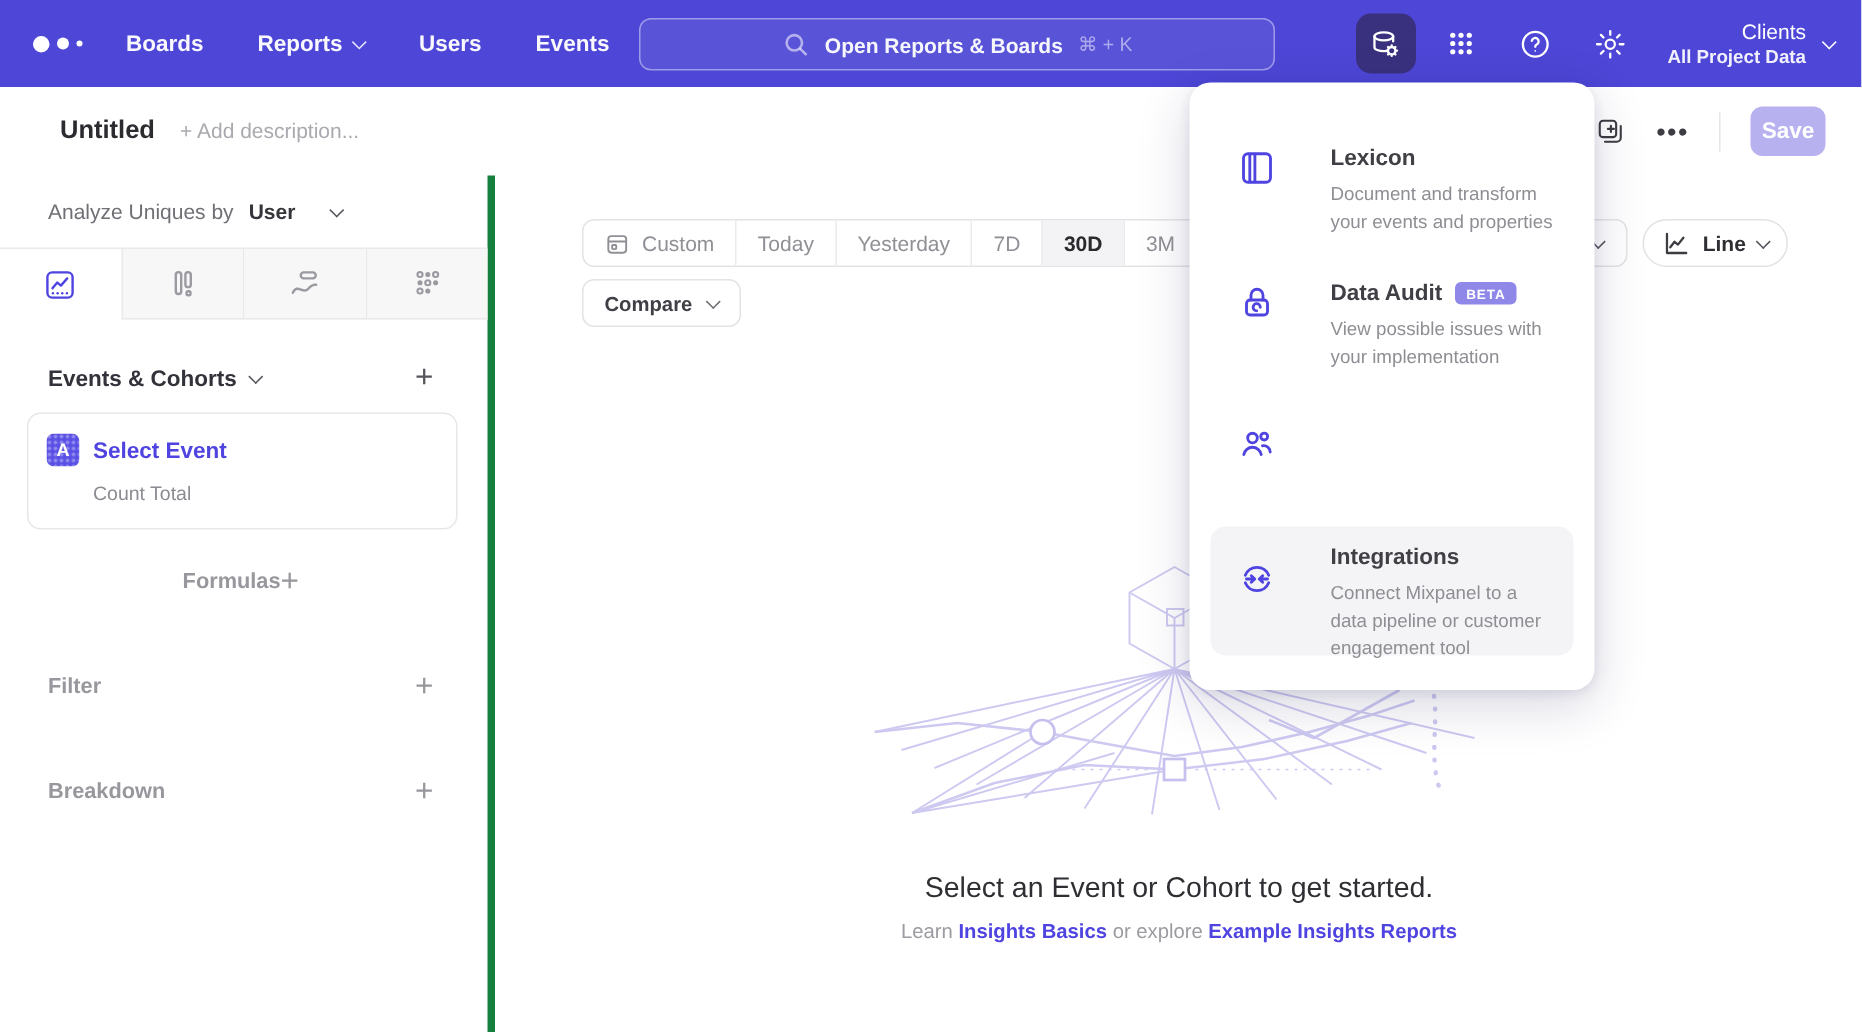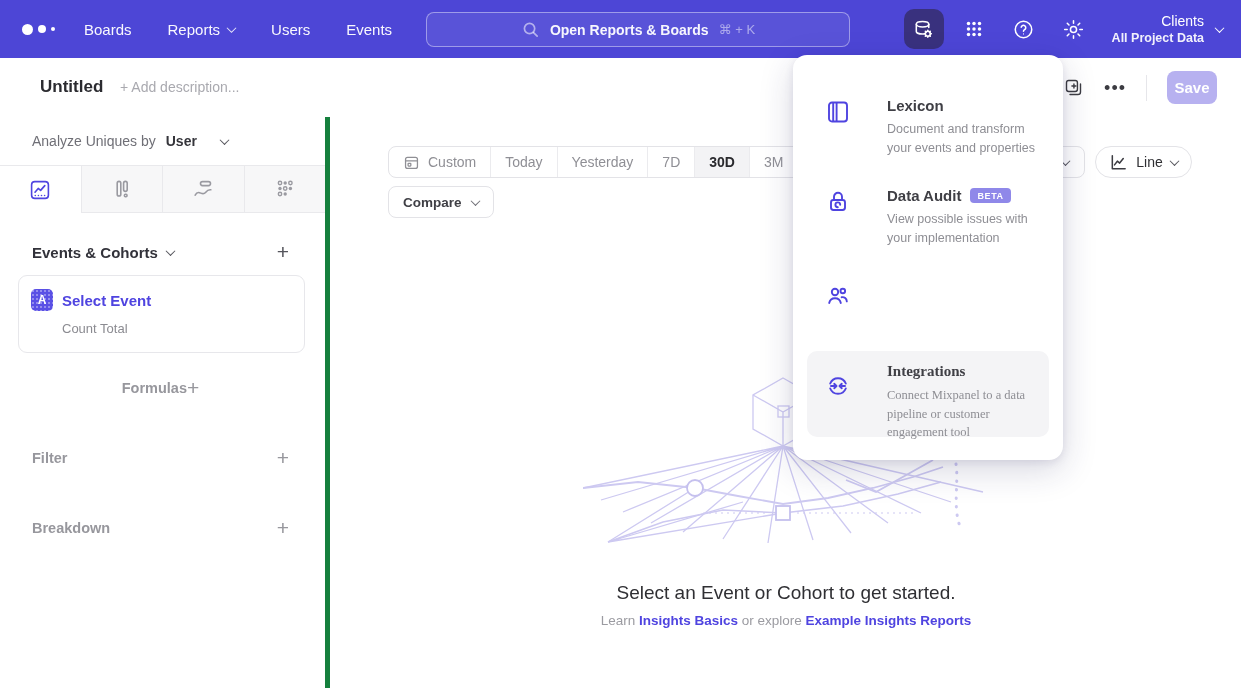--- a/index.html
+++ b/index.html
@@ -6,21 +6,21 @@
   html,body { width:1241px; height:688px; }
   body { font-family:"Liberation Sans","DejaVu Sans",sans-serif; background:#fff; position:relative; overflow:hidden; color:#2f2f33; }
   .page { position:absolute; inset:0; width:1241px; height:688px; }
 
   
   .navbar { position:absolute; left:0; top:0; width:1241px; height:58px; background:#4D46D6; display:flex; align-items:center; }
   .logo { display:flex; align-items:center; gap:5px; margin-left:22px; width:48px; }
   .logo i { background:#fff; border-radius:50%; display:block; }
   .logo .d1{width:11px;height:11px;} .logo .d2{width:8px;height:8px;} .logo .d3{width:4px;height:4px;}
   .nav-items { display:flex; align-items:center; gap:36px; margin-left:14px; }
-  .nav-item { color:rgba(255,255,255,.96); font-size:15px; font-weight:400; display:flex; align-items:center; gap:8px; cursor:pointer; }
+  .nav-item { color:rgba(255,255,255,.96); font-size:15px; font-weight:700; display:flex; align-items:center; gap:8px; cursor:pointer; }
   .chev { width:7px; height:7px; border-right:1.7px solid currentColor; border-bottom:1.7px solid currentColor; transform:rotate(45deg) translate(-1px,-1px); display:inline-block; }
   .nav-item .chev { color:rgba(255,255,255,.85); }
   .searchbar { position:absolute; left:426px; top:12px; width:424px; height:35px; border:1px solid rgba(255,255,255,.42); background:rgba(255,255,255,.07); border-radius:8px; display:flex; align-items:center; justify-content:center; gap:10px; cursor:text; }
   .searchbar .ph { color:rgba(255,255,255,.95); font-size:14px; font-weight:600; }
   .searchbar .sc { color:rgba(255,255,255,.5); font-size:13px; font-weight:500; }
   .nav-right { position:absolute; right:18px; top:0; height:58px; display:flex; align-items:center; gap:10px; }
   .icon-tile { width:40px; height:40px; border-radius:10px; display:flex; align-items:center; justify-content:center; color:#fff; cursor:pointer; }
   .icon-tile.active { background:#39317E; }
   .project-switch { display:flex; align-items:center; gap:12px; margin-left:8px; cursor:pointer; color:#fff; }
   .project-switch .pname { font-size:14px; font-weight:400; line-height:1.25;text-align:right; }
@@ -63,33 +63,33 @@
   .pos-breakdown { position:absolute; top:402px; left:0; right:0; }
 
   
   .date-seg { position:absolute; left:388px; top:146px; height:32px; display:flex; border:1px solid #e3e3e7; border-radius:8px; background:#fff; overflow:hidden; }
   .seg { display:flex; align-items:center; justify-content:center; gap:8px; font-size:14px; color:#8f8f95; border-left:1px solid #ebebee; cursor:pointer; padding:0 14px; white-space:nowrap; }
   .seg:first-child { border-left:none; }
   .seg.sel { background:#f3f3f5; color:#2a2a2e; font-weight:700; }
   .more-ranges { position:absolute; left:1022px; top:146px; width:63px; height:32px; border:1px solid #e3e3e7; border-radius:8px; background:#fff; display:flex; align-items:center; justify-content:flex-end; padding-right:15px; color:#55555c; cursor:pointer; }
   .compare-btn { position:absolute; left:388px; top:186px; height:32px; padding:0 14px; border:1px solid #e3e3e7; border-radius:8px; background:#fff; display:flex; align-items:center; gap:10px; font-size:13.5px; font-weight:600; color:#3f3f45; cursor:pointer; }
   .compare-btn .chev { color:#6f6f76; }
-  .charttype-btn { position:absolute; left:1095px; top:146px; height:32px; width:97px; border:1px solid #e3e3e7; border-radius:16px; background:#fff; display:flex; align-items:center; justify-content:center; gap:8px; font-size:14px; font-weight:400; color:#2f2f33; cursor:pointer; }
+  .charttype-btn { position:absolute; left:1095px; top:146px; height:32px; width:97px; border:1px solid #e3e3e7; border-radius:16px; background:#fff; display:flex; align-items:center; justify-content:center; gap:8px; font-size:14px; font-weight:700; color:#2f2f33; cursor:pointer; }
   .charttype-btn .chev { color:#55555c; }
 
   
   .wireframe { position:absolute; left:583px; top:372px; width:406px; height:180px; }
   .es-title { position:absolute; left:331px; top:582px; width:910px; text-align:center; font-size:19px; font-weight:400; color:#2f2f33; }
   .es-links { position:absolute; left:331px; top:613px; width:910px; text-align:center; font-size:13.5px; color:#9b9ba1; }
   .es-links a { color:#4F44E0; font-weight:700; text-decoration:none; cursor:pointer; }
 
   
   .menu-panel { position:absolute; left:793px; top:55px; width:270px; height:405px; background:#fff; border-radius:14px; box-shadow:0 10px 34px rgba(35,32,90,.18), 0 2px 8px rgba(35,32,90,.10); z-index:30; }
   .menu-item { position:absolute; left:14px; width:242px; border-radius:10px; padding:12px 10px 12px 24px; cursor:pointer; }
-  .menu-item.hl { background:#f4f4f6;font-family:Liberation Serif, serif; }
+  .menu-item.hl { background:#f4f4f6; }
   .mi-icon { position:absolute; left:18px; color:#4F44E0; }
   .mi-body { margin-left:56px; }
   .mi-title-row { display:flex; align-items:center; gap:9px; }
   .mi-title { font-size:15px; font-weight:600; color:#3f3f45; }
   .beta-badge { background:#8F88E9; color:#fff; font-size:9px; font-weight:700; letter-spacing:.6px; padding:3px 7px 2px; border-radius:4px; }
   .mi-desc { margin-top:6px; font-size:12.5px; line-height:1.48; color:#8e8e94; }
   .mi-lexicon { top:30px; } .mi-lexicon .mi-icon { top:14px; }
   .mi-audit { top:120px; } .mi-audit .mi-icon { top:14px; }
   .mi-cohorts { top:215px; } .mi-cohorts .mi-icon { top:12px; }
   .mi-integrations { top:296px; height:86px; } .mi-integrations .mi-icon { top:22px; }

